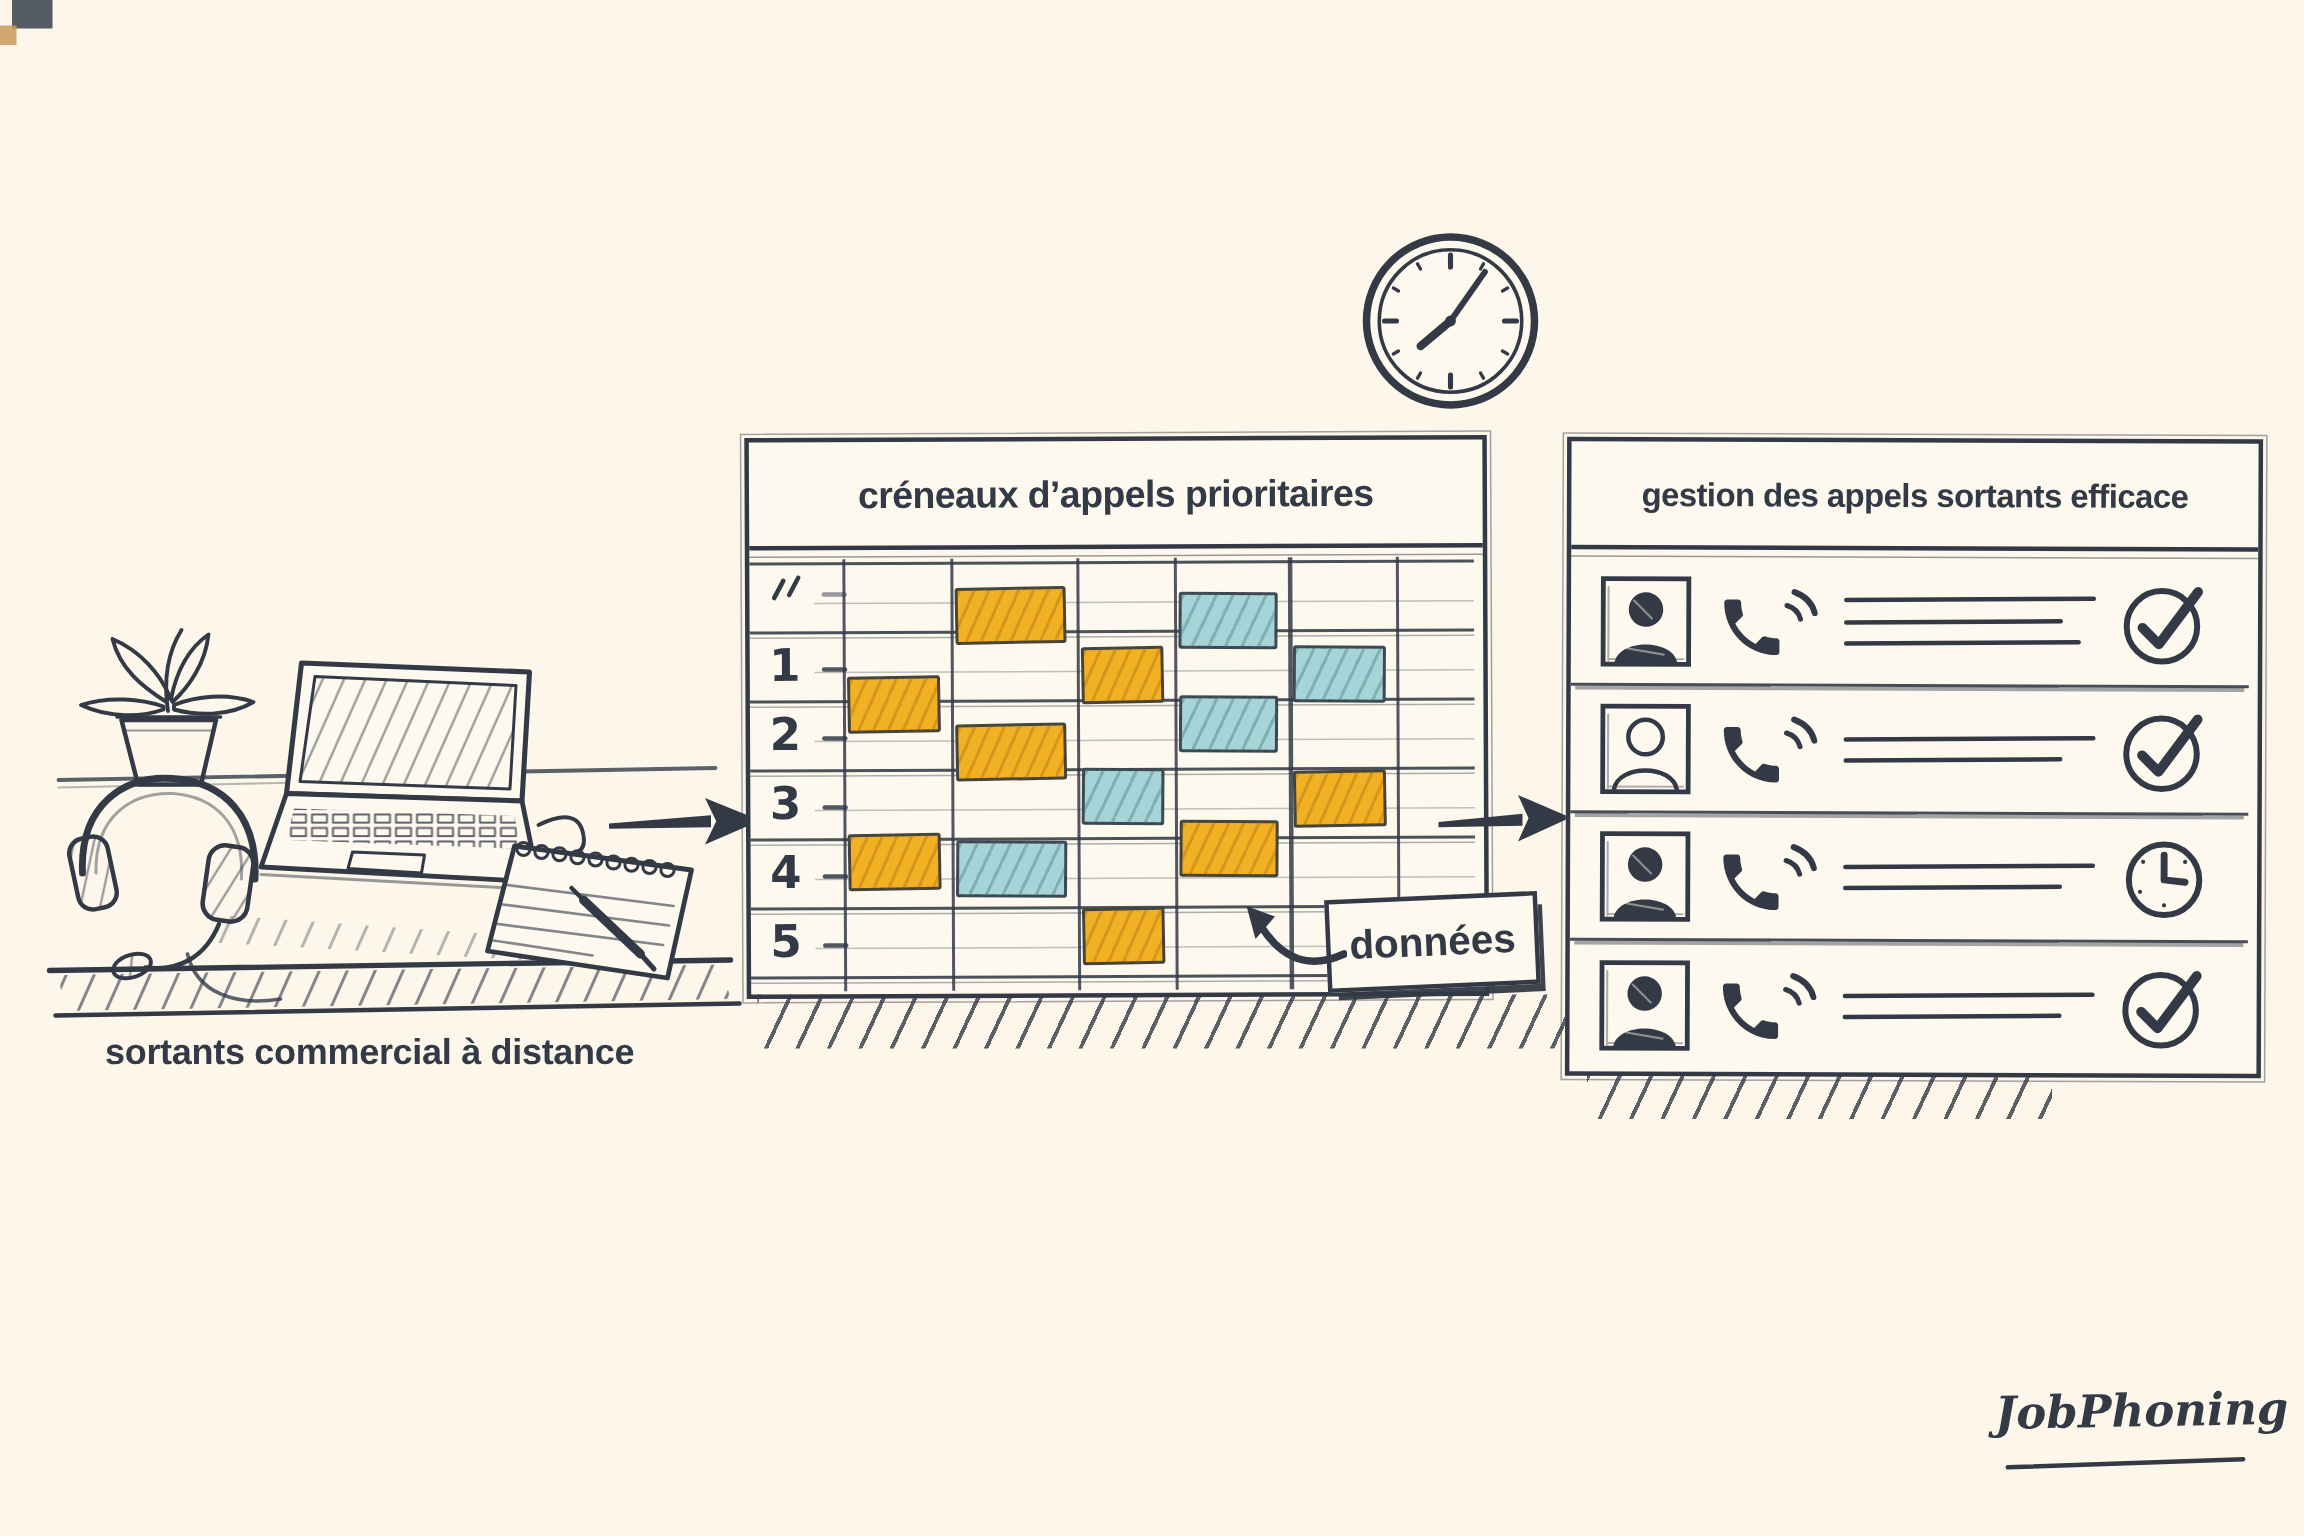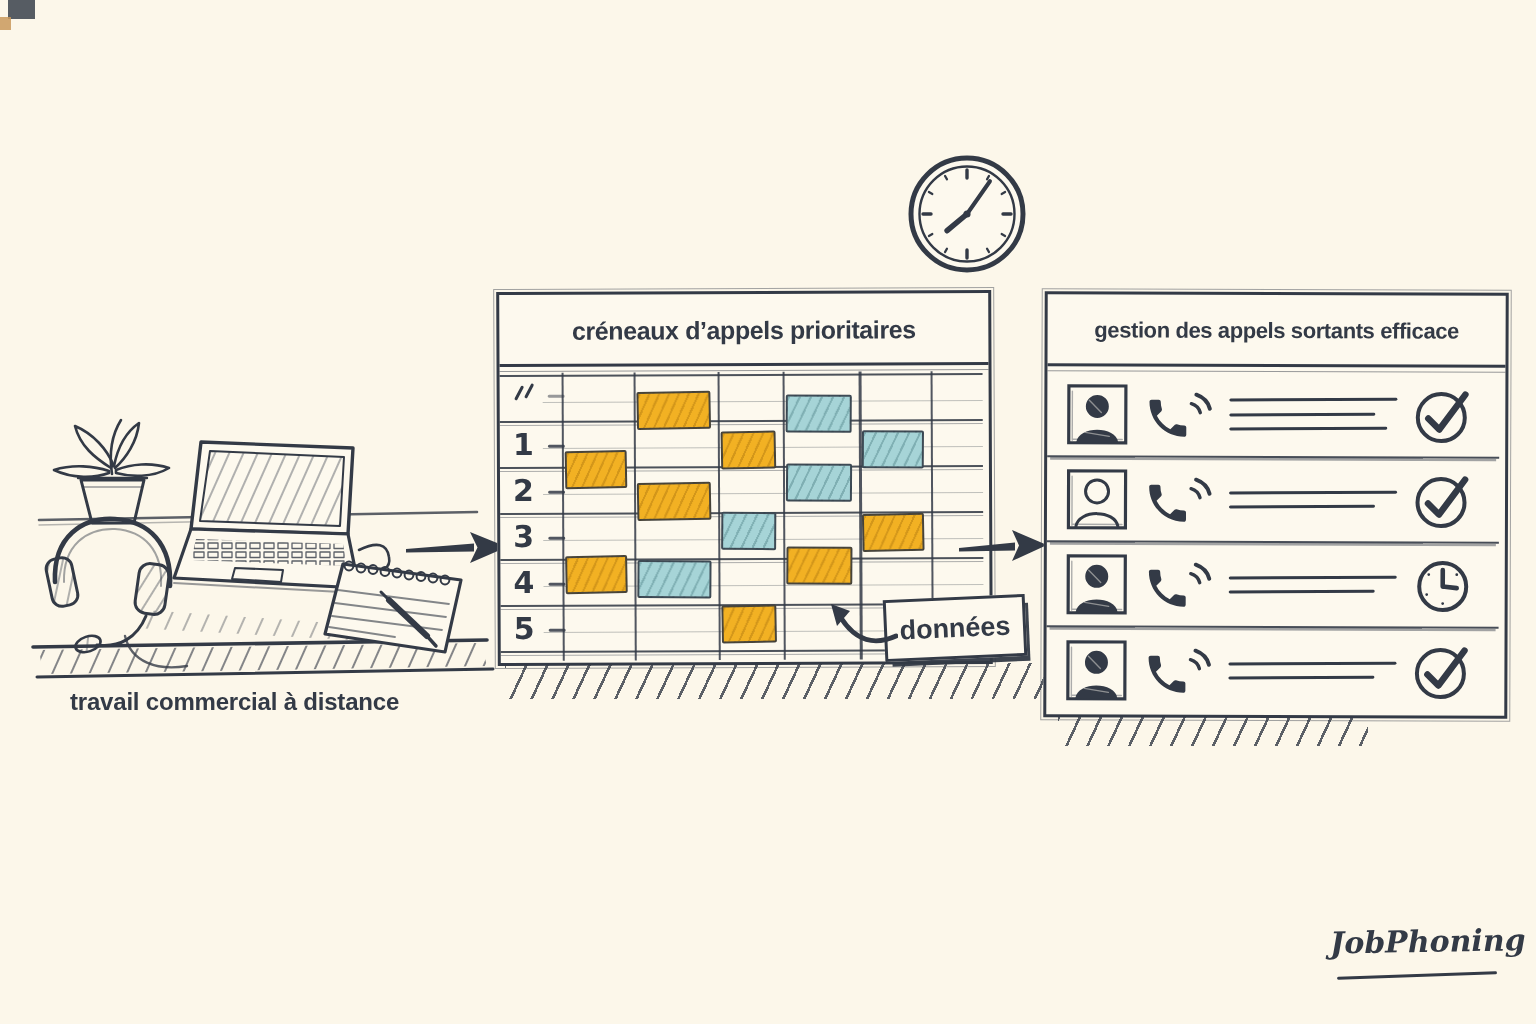--- a/index.html
+++ b/index.html
@@ -155,21 +155,21 @@
         <path d="M304 229 L370 239"></path>
     </g>
     <g>
       <path d="M364 202 L402 238" stroke-width="6"></path>
       <path d="M402 238 L411 248" stroke-width="3.4"></path>
       <path d="M362 200 L356 194" stroke-width="3"></path>
     </g>
   </g>
 </svg>
 
-<div class="abs" id="caption">travail commercial à distance</div>
+<div class="abs" id="caption">sortants commercial à distance</div>
 
 <svg class="abs" style="left:404px;top:520px;" width="106" height="54" viewBox="0 0 106 54" fill="#333a46">
   <path d="M2 29 L70 23.5 L70 31.5 L2 32.5 Z"></path>
   <path d="M66 12 L103 27 L66 43 L73.5 27.5 Z"></path>
 </svg>
 
 <div class="panel" id="calendar">
   <div class="panel-title-band">
     <span class="hand-title" style="font-size:25px;">créneaux d’appels prioritaires</span>
     <div class="title-line" style="bottom:0;height:2.6px;"></div>

